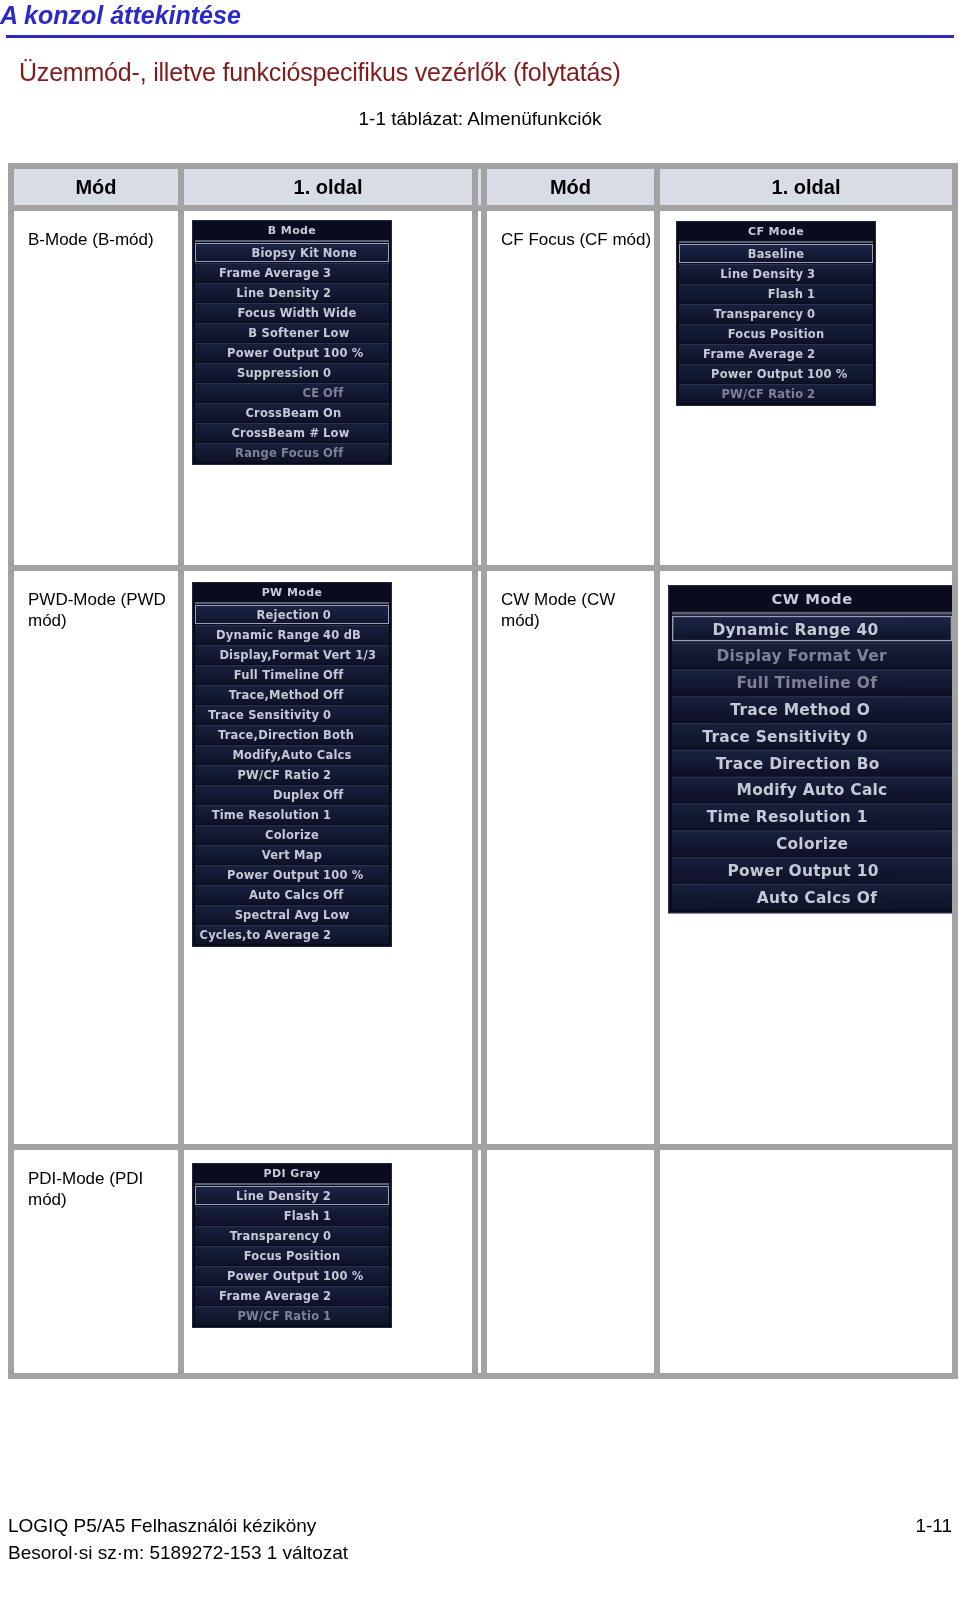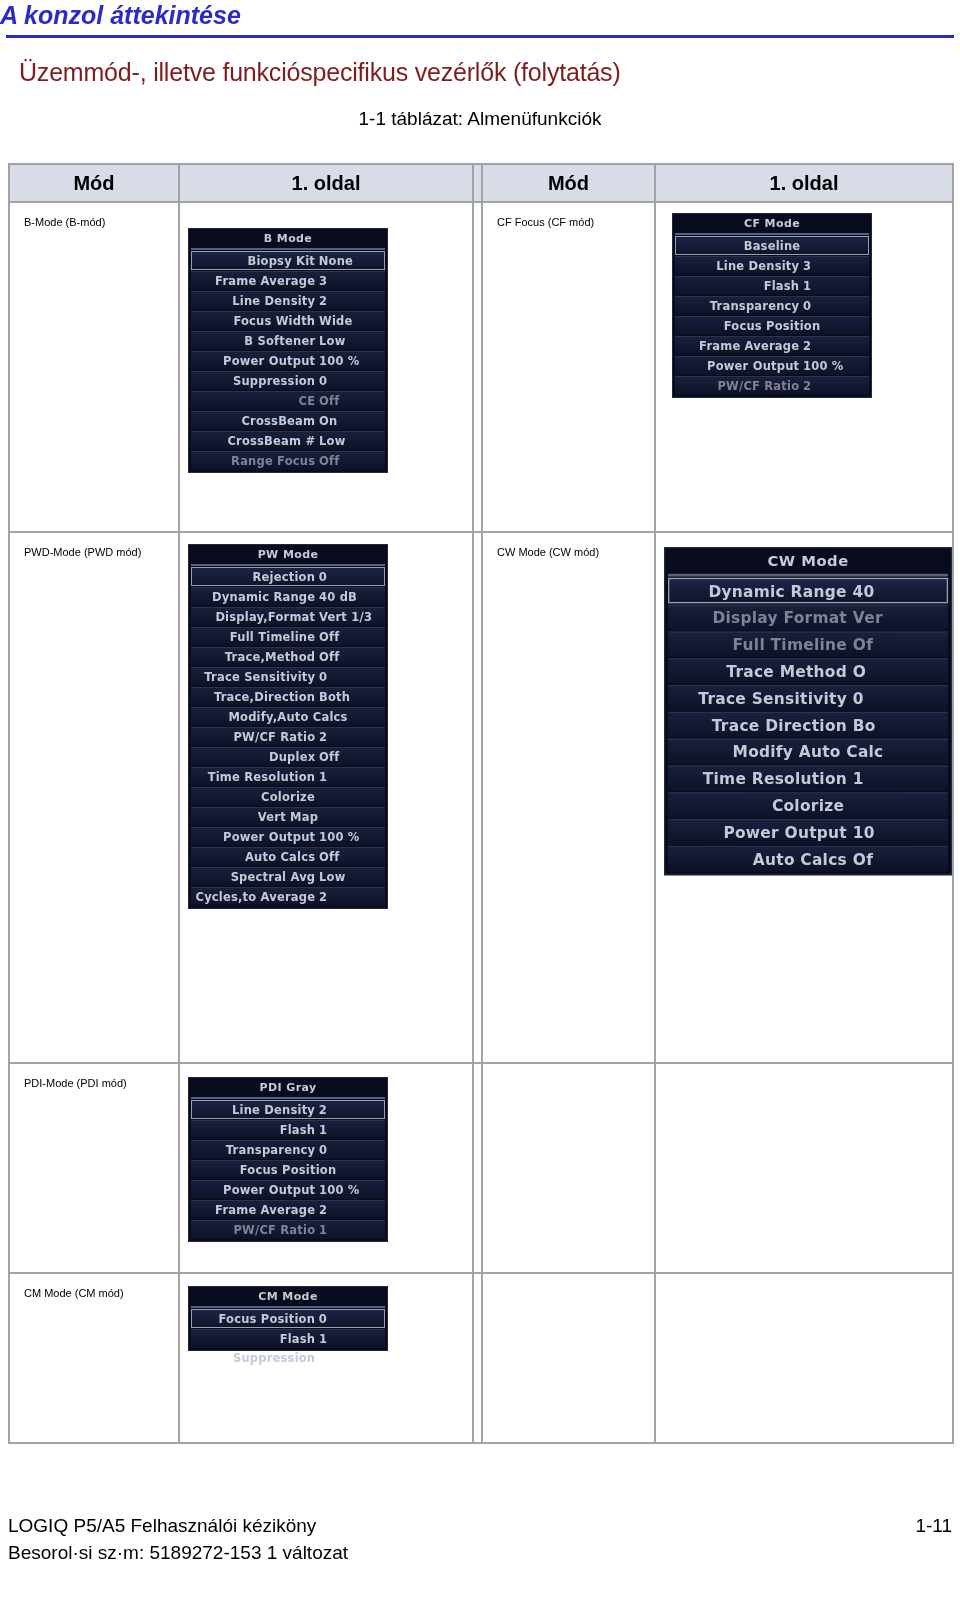--- a/index.html
+++ b/index.html
@@ -57,42 +57,42 @@
     width:944px;
     height:1216px;
   }
   table.modes col.c-mode{width:170px;}
   table.modes col.c-page{width:294px;}
   table.modes col.c-gap{width:9px;}
   table.modes col.c-mode2{width:173px;}
   table.modes col.c-page2{width:298px;}
 
   table.modes td, table.modes th{
-    border:2px solid #a3a3a3;
+    border:6px solid #a3a3a3;
     vertical-align:top;
     padding:0;
   }
   table.modes th{
     background:#d7dce7;
     height:36px;
     font-size:20px;
     font-weight:bold;
     text-align:center;
     vertical-align:middle;
   }
   td.gapcell, th.gapcell{
     border-top:none;
     border-bottom:none;
     background:#ffffff;
   }
   th.gapcell{background:#ffffff;}
 
   .modelbl{
-    font-size:11px;
-    padding:9px 0 0 14px;
+    font-size:17px;
+    padding:18px 0 0 14px;
     line-height:21px;
   }
   .cellpad{
     position:relative;
     overflow:hidden;
   }
 
   
   .panel{
     position:relative;
@@ -140,21 +140,21 @@
     left:4px; right:auto; width:62%;
     text-align:right;
   }
   .panel .prow.kv .val{
     position:absolute;
     left:66%; right:4px;
     text-align:left;
   }
 
   
-  .pnl-b    { position:absolute; left:8px;  top:9px;  width:200px;margin-top:16px; }
+  .pnl-b    { position:absolute; left:8px;  top:9px;  width:200px; }
   .pnl-cf   { position:absolute; left:16px; top:10px; width:200px; }
   .pnl-pw   { position:absolute; left:8px;  top:11px; width:200px; }
   .pnl-cw   { position:absolute; left:8px;  top:14px; width:215px;
               transform:scale(1.34); transform-origin:left top; }
   .pnl-pdi  { position:absolute; left:8px;  top:13px; width:200px; }
   .pnl-cm   { position:absolute; left:8px;  top:12px; width:200px; }
 
   .clipcell{overflow:hidden;}
 
   
@@ -457,41 +457,20 @@
                 <span class="lab">PW/CF Ratio</span>
                 <span class="val">1</span>
               </div>
           </div>
         </td>
         <td class="gapcell"></td>
         <td></td>
         <td></td>
       </tr>
 
-      <tr style="height:170px;">
-        <td>
-          <div class="modelbl">CM Mode (CM mód)</div>
-        </td>
-        <td class="cellpad clipcell">
-          <div class="panel pnl-cm">
-            <div class="ptitle">CM Mode</div>
-            <div class="prow kv sel">
-                <span class="lab">Focus Position</span>
-                <span class="val">0</span>
-              </div>
-            <div class="prow kv">
-                <span class="lab">Flash Suppression</span>
-                <span class="val">1</span>
-              </div>
-          </div>
-        </td>
-        <td class="gapcell"></td>
-        <td></td>
-        <td></td>
-      </tr>
 
     </tbody>
   </table>
 </div>
 
 <div class="footer">
   <div class="l1">
     <span>LOGIQ P5/A5 Felhasználói kéziköny</span>
     <span>1-11</span>
   </div>

